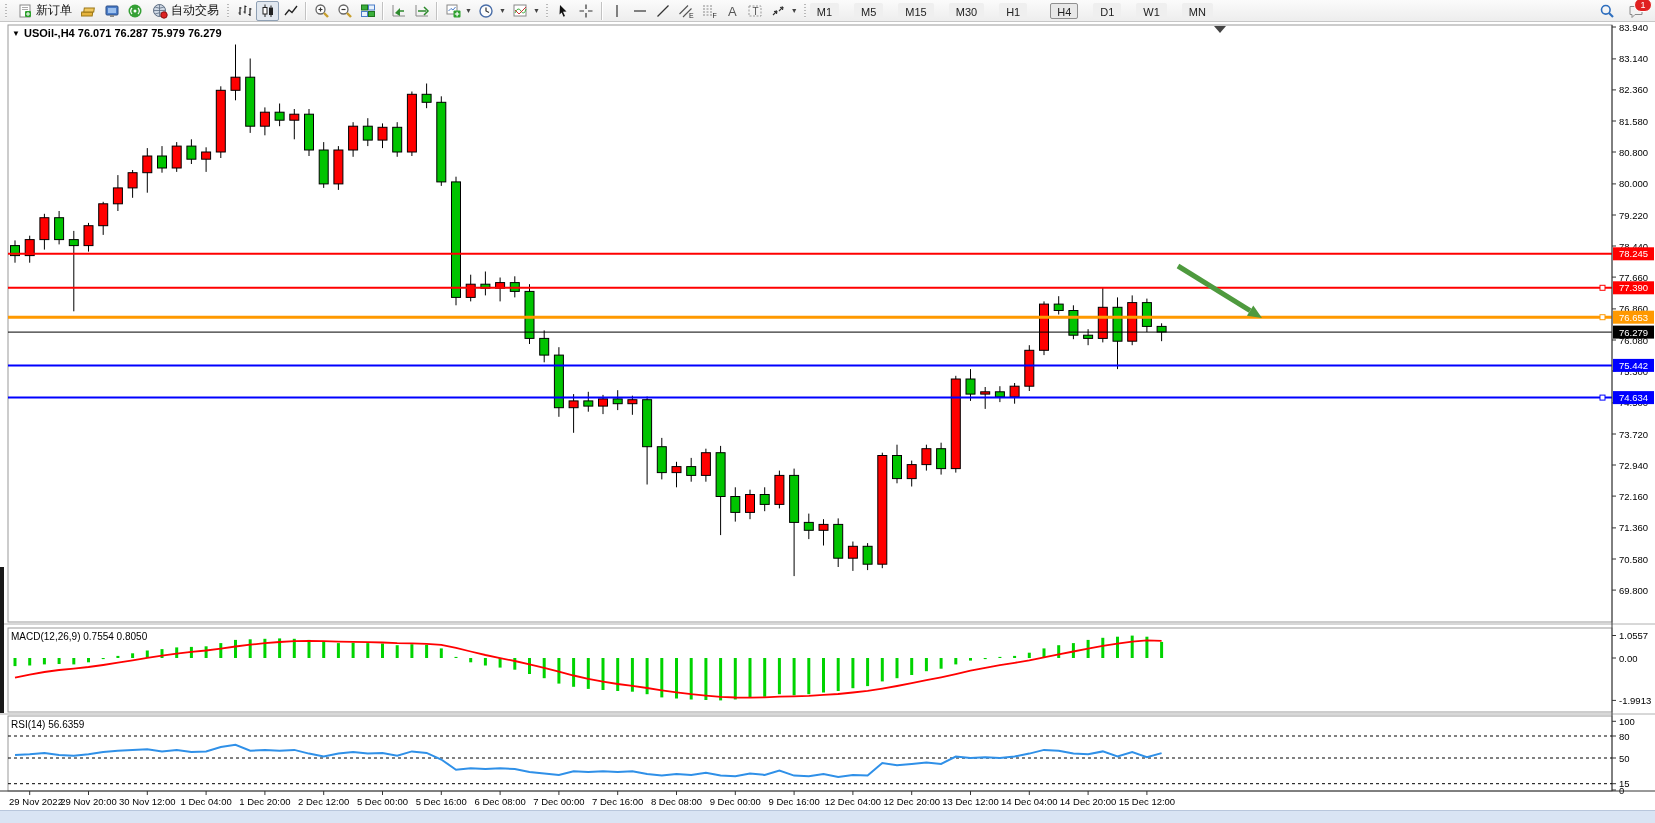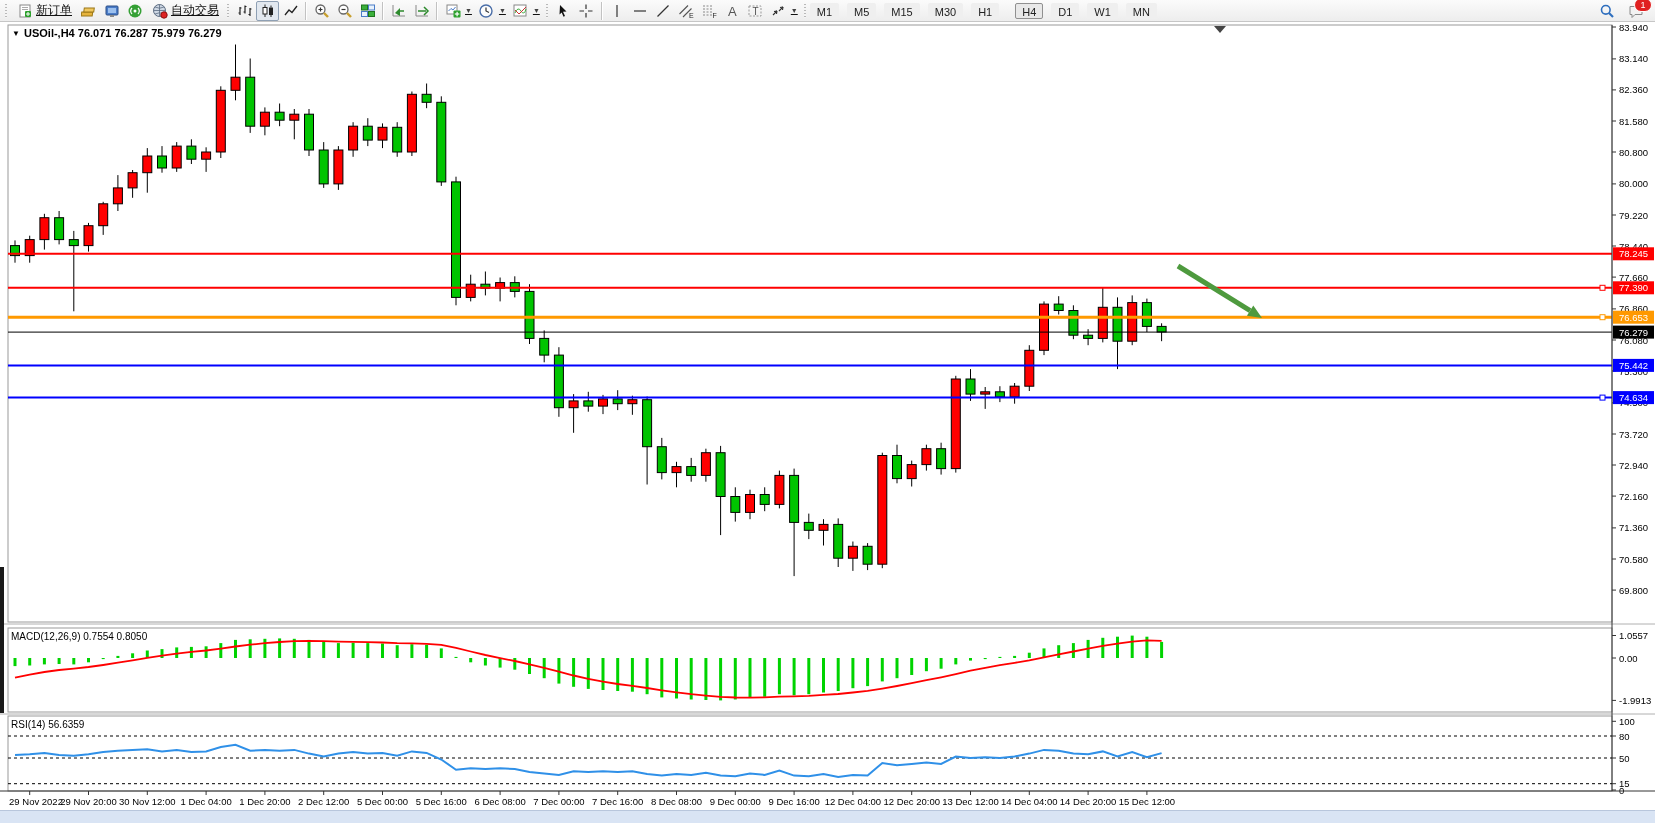--- a/index.html
+++ b/index.html
@@ -1,21 +1,21 @@
 <!DOCTYPE html>
 <html><head>
 <meta charset="utf-8">
 <style>
   html,body{margin:0;padding:0;width:1655px;height:823px;overflow:hidden;
     font-family:"Liberation Sans",sans-serif;background:#ffffff;}
   .toolbar{position:absolute;left:0;top:0;width:1655px;height:22px;z-index:5;
     background:linear-gradient(#fbfbfb,#ededed);border-bottom:1px solid #c6c6c6;
     display:flex;align-items:center;padding-left:2px;box-sizing:border-box;}
   .tbtn{height:20px;display:flex;align-items:center;gap:3px;padding:0 4px;
-    font-size:12px;color:#111;background:transparent;border:1px solid transparent;border-radius:2px;text-decoration:underline;}
+    font-size:12px;color:#111;background:transparent;border:1px solid transparent;border-radius:2px;}
   .tbtn.iconbtn{padding:0 2px;}
   .tbtn.active{background:#e2e8ef;border:1px solid #8fa0b4;}
   .grip{width:5px;height:14px;margin:0 2px;
     background-image:repeating-linear-gradient(#b9b9b9 0 1px,#f5f5f5 1px 3px);
     background-size:2px 100%;background-repeat:no-repeat;background-position:1px 0;}
   .sep{width:1px;height:18px;background:#c2c2c2;border-right:1px solid #fff;margin:0 3px;}
   .tf-btn{font-size:11px;color:#222;padding:2px 6px;border:1px solid transparent;border-radius:2px;height:16px;line-height:12px;}
   .tf-btn.active{background:#e8e8e8;border:1px solid #909090;margin-left:8px;}
   .tb-right{margin-left:auto;display:flex;align-items:center;gap:6px;padding-right:8px;}
   .chat-wrap{position:relative;}
@@ -260,21 +260,21 @@
     <span class="icon">
         <svg width="16" height="16">
           <path d="M3 12 L7 8 M7 8 l-3 .5 M7 8 l-.5 3" stroke="#333" stroke-width="1.1" fill="none"></path>
           <path d="M13 4 L9 8" stroke="#333" stroke-width="1.1"></path>
           <path d="M13 4 l-3 .5 M13 4 l-.5 3" stroke="#333" stroke-width="1.1" fill="none"></path>
         </svg>
       </span>
     <span class="dd">▼</span>
   </button>
   <span class="grip"></span>
-  <div id="tf-bar" style="display:flex;align-items:center;gap:8px;">
+  <div id="tf-bar" style="display:flex;align-items:center;gap:15px;">
       <button class="tf-btn">M1</button>
       <button class="tf-btn">M5</button>
       <button class="tf-btn">M15</button>
       <button class="tf-btn">M30</button>
       <button class="tf-btn">H1</button>
       <button class="tf-btn active">H4</button>
       <button class="tf-btn">D1</button>
       <button class="tf-btn">W1</button>
       <button class="tf-btn">MN</button>
     </div>

